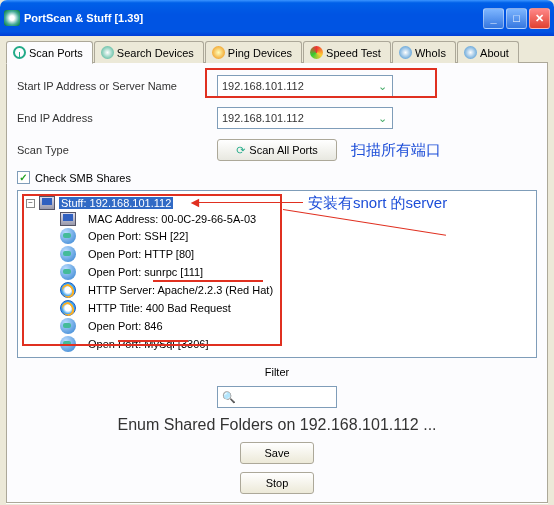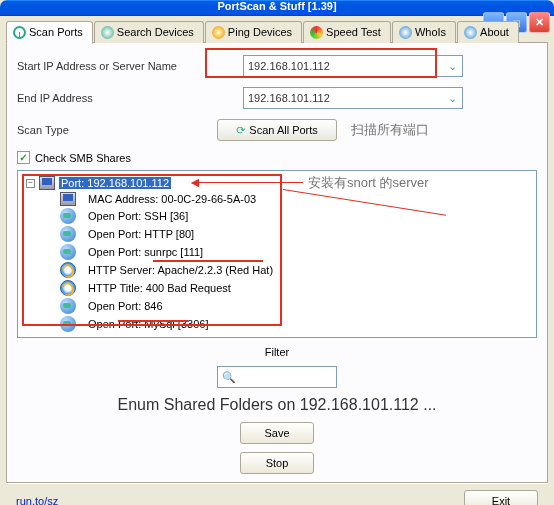--- a/index.html
+++ b/index.html
@@ -1,49 +1,49 @@
 <!DOCTYPE html>
 <html><head>
 <meta charset="utf-8">
 <style>
 * { box-sizing: border-box; margin: 0; padding: 0; font-family: Tahoma, sans-serif; font-size: 11px; }
 body { background: #ece9d8; width: 554px; height: 505px; overflow: hidden; }
-.titlebar { height: 16px; background: linear-gradient(180deg,#3b95ff 0%,#0060e8 8%,#0054e3 40%,#0054e3 88%,#003dd7 100%); display: flex; align-items: center; padding: 0 4px; color: #fff; font-weight: bold; font-size: 13px; border-radius: 7px 7px 0 0; flex-direction: column; }
+.titlebar { height: 36px; background: linear-gradient(180deg,#3b95ff 0%,#0060e8 8%,#0054e3 40%,#0054e3 88%,#003dd7 100%); display: flex; align-items: center; padding: 0 4px; color: #fff; font-weight: bold; font-size: 13px; border-radius: 7px 7px 0 0; }
 .titleicon { width: 16px; height: 16px; margin-right: 4px; background: radial-gradient(circle,#fff 20%,#4a9 60%,#072 100%); border-radius: 3px; }
 .winbtns { margin-left: auto; display: flex; gap: 2px; }
 .winbtn { width: 21px; height: 21px; border-radius: 3px; border: 1px solid #fff6; display: flex; align-items: center; justify-content: center; color: #fff; font-weight: bold; font-size: 11px; }
 .winbtn.min,.winbtn.max { background: linear-gradient(180deg,#7eb6ff,#3577e0); }
 .winbtn.close { background: linear-gradient(180deg,#f88,#e04030); }
 .client { background: #ece9d8; padding: 4px 6px 6px 6px; height: calc(100% - 28px); display: flex; flex-direction: column; }
 .tabs { display: flex; border-bottom: 1px solid #aca899; position: relative; }
-.tab { padding: 4px 9px 4px 6px; background: #ece9d8; border: 1px solid #aca899; border-bottom: none; border-radius: 3px 3px 0 0; margin-right: 1px; display: flex; align-items: flex-start; gap: 3px; font-size: 11px; cursor: pointer; position: relative; top: 1px; }
+.tab { padding: 4px 9px 4px 6px; background: #ece9d8; border: 1px solid #aca899; border-bottom: none; border-radius: 3px 3px 0 0; margin-right: 1px; display: flex; align-items: center; gap: 3px; font-size: 11px; cursor: pointer; position: relative; top: 1px; }
 .tab.active { background: #fcfcfe; top: 1px; z-index: 2; border-bottom: 1px solid #fcfcfe; margin-bottom: -1px; }
 .tabicon { width: 13px; height: 13px; border-radius: 50%; }
 .panel { background: #fcfcfe; border: 1px solid #aca899; border-top: none; padding: 12px 10px 8px 10px; flex: 1; display: flex; flex-direction: column; }
 .row { display: flex; align-items: center; margin-bottom: 10px; }
 .lbl { width: 200px; color: #333; }
-.combo { width: 220px; height: 22px; border: 1px solid #7f9db9; background: #fff; padding: 0 4px; display: flex; align-items: center; color: #333; position: relative; margin-left: 26px; }
+.combo { width: 176px; height: 22px; border: 1px solid #7f9db9; background: #fff; padding: 0 4px; display: flex; align-items: center; color: #333; position: relative; }
 .combo .arrow { position: absolute; right: 2px; width: 15px; height: 17px; display: flex; align-items: center; justify-content: center; color: #4a6; }
 .redbox1 { position: absolute; border: 2px solid #e03020; pointer-events: none; }
 .scanbtn { width: 120px; height: 22px; border: 1px solid #aca899; background: linear-gradient(180deg,#fff,#e8e8e0); border-radius: 3px; display: flex; align-items: center; justify-content: center; gap: 4px; cursor: pointer; }
 .chk { display: flex; align-items: center; gap: 5px; margin-bottom: 6px; }
 .chkbox { width: 13px; height: 13px; border: 1px solid #7f9db9; background: #fff; display: flex; align-items: center; justify-content: center; color: #21a121; font-size: 10px; font-weight: bold; }
 .tree { border: 1px solid #7f9db9; background: #fff; flex: 1; padding: 4px; overflow: hidden; position: relative; }
 .node { display: flex; align-items: center; gap: 4px; padding: 1px 0; margin-left: 4px; }
 .node.child { margin-left: 38px; gap: 12px; }
 .toggle { width: 9px; height: 9px; border: 1px solid #888; display: flex; align-items: center; justify-content: center; font-size: 8px; line-height: 1; color: #444; cursor: pointer; }
 .nodeicon { width: 16px; height: 16px; display: flex; align-items: center; justify-content: center; }
 .sel { background: #316ac5; color: #fff; padding: 0 2px; }
 .botrow { display: flex; align-items: center; gap: 8px; margin-top: 8px; flex-direction: column; }
 .filterbox { width: 120px; height: 22px; border: 1px solid #7f9db9; background: #fff; display: flex; align-items: center; padding: 0 4px; }
 .status { flex: 1; color: #333; font-size: 16px; }
 .btn { width: 74px; height: 22px; border: 1px solid #aca899; background: linear-gradient(180deg,#fff,#ece9d8); border-radius: 3px; cursor: pointer; }
 .footer { background: #ece9d8; padding: 6px 10px; display: flex; align-items: center; border-top: 1px solid #fff; }
 .link { color: #0020c0; cursor: pointer; }
-.ann-red { color: #737373; font-size: 13px; position: absolute; }
+.ann-red { color: #1d4ed8; font-size: 15px; position: absolute; }
 .ann-line { position: absolute; background: #e03020; height: 1px; }
 .ann-arrow { position: absolute; color: #e03020; font-size: 14px; }
 .worldicon { width: 16px; height: 16px; border-radius: 50%; background: radial-gradient(circle at 35% 30%,#bdf,#3080d0); position: relative; }
 .worldicon::after { content: ""; position: absolute; width: 8px; height: 5px; background: #4b9; left: 3px; top: 5px; border-radius: 2px; }
 .ieicon { width: 16px; height: 16px; border-radius: 50%; background: radial-gradient(circle,#fff 30%,#3aa0f0 60%); border: 1px solid #2060c0; box-sizing: border-box; position: relative; }
 .ieicon::after { content: ""; position: absolute; border: 2px solid #ffb020; border-left: transparent; border-radius: 50%; width: 10px; height: 10px; left: 1px; top: 1px; transform: rotate(-20deg); }
 .pcicon { width: 16px; height: 14px; background: linear-gradient(180deg,#dde,#99a); border: 1px solid #556; position: relative; }
 .pcicon::after { content: ""; position: absolute; width: 10px; height: 7px; background: #3060c0; left: 2px; top: 1px; }
 .scanicon { width: 13px; height: 13px; border-radius: 50%; border: 2px solid #2a8; box-sizing: border-box; position: relative; }
 .scanicon::after { content: ""; position: absolute; width: 1px; height: 5px; background: #2a8; left: 4px; top: 4px; transform-origin: top; }
@@ -115,29 +115,29 @@
     </div>
     <div class="chk">
       <div class="chkbox">✓</div>
       <span>Check SMB Shares</span>
     </div>
 
     <div class="tree">
       <div class="node">
         <div class="toggle">−</div>
         <div class="nodeicon pcicon"></div>
-        <span class="sel">Port: 192.168.101.112</span>
+        <span class="sel">Stuff: 192.168.101.112</span>
       </div>
       <div class="node child">
           <div class="nodeicon pcicon"></div>
           <span>MAC Address: 00-0C-29-66-5A-03</span>
         </div>
       <div class="node child">
           <div class="nodeicon worldicon"></div>
-          <span>Open Port: SSH [36]</span>
+          <span>Open Port: SSH [22]</span>
         </div>
       <div class="node child">
           <div class="nodeicon worldicon"></div>
           <span>Open Port: HTTP [80]</span>
         </div>
       <div class="node child">
           <div class="nodeicon worldicon"></div>
           <span>Open Port: sunrpc [111]</span>
         </div>
       <div class="node child">

